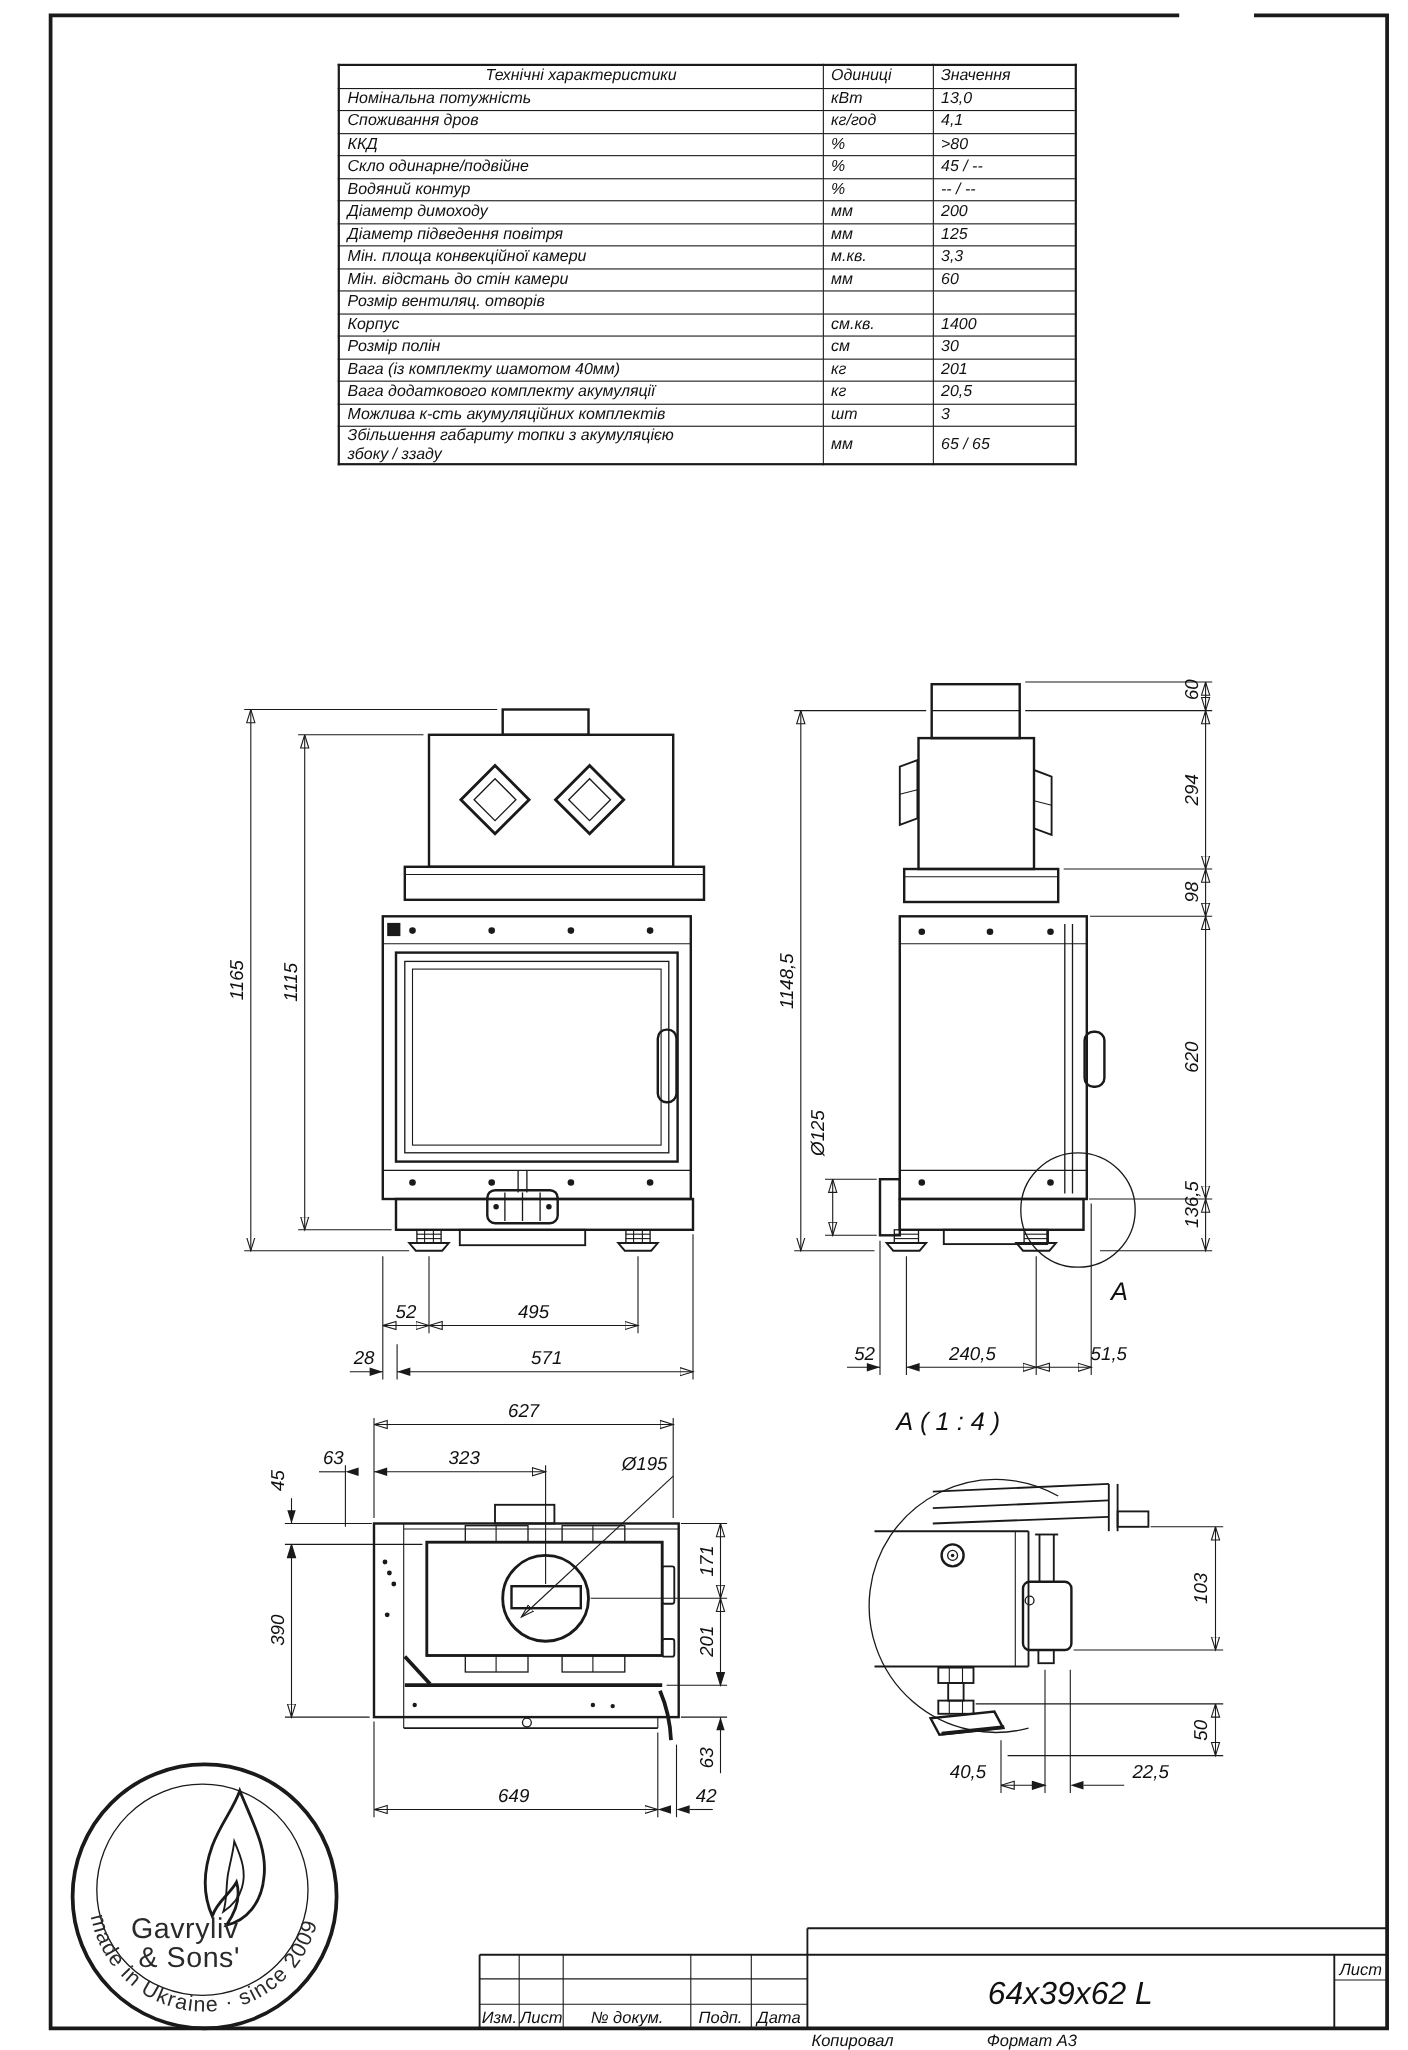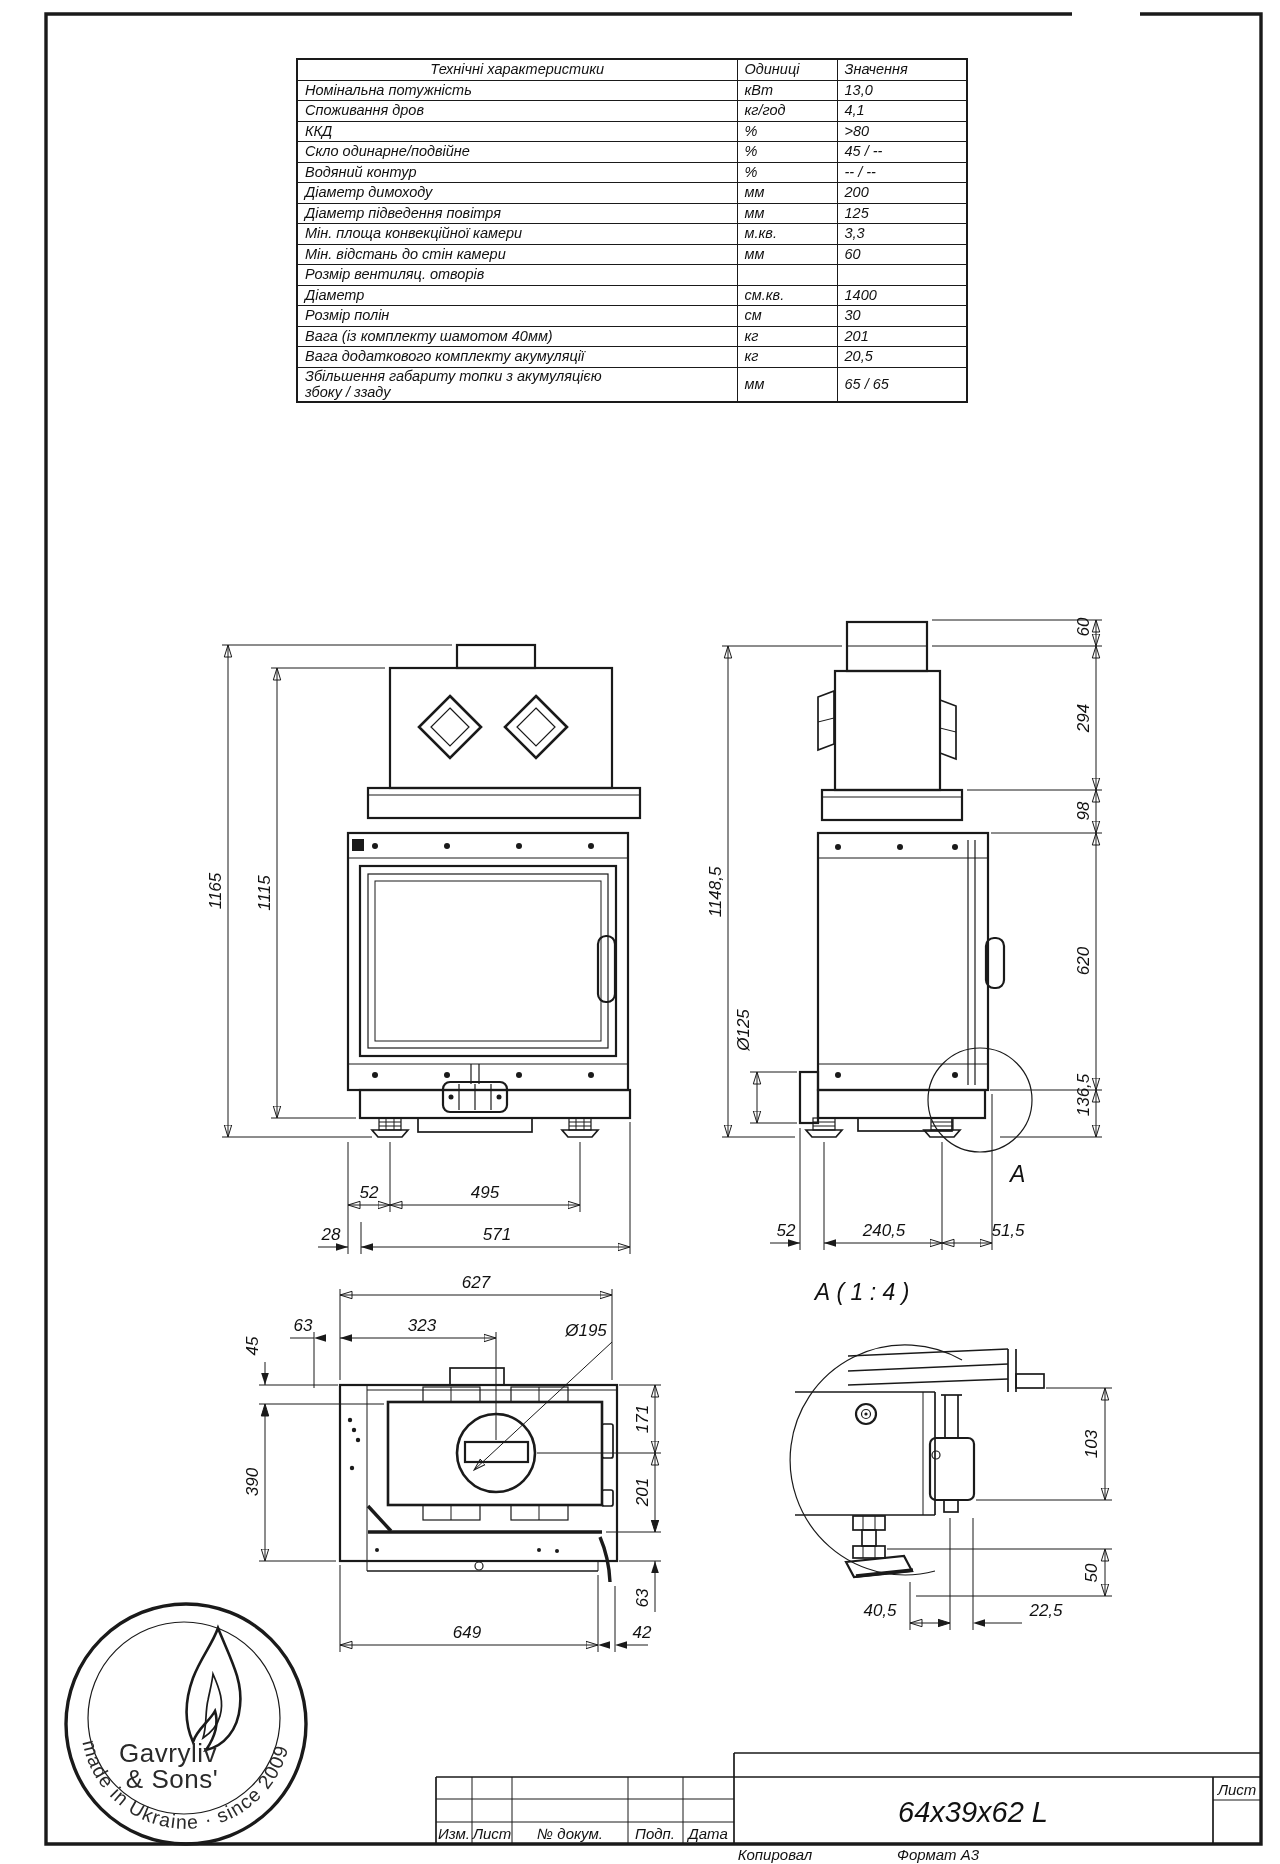--- a/index.html
+++ b/index.html
@@ -1,20 +1,20 @@
 <!DOCTYPE html>
 <html><head>
 <meta charset="utf-8">
 <style>
   html,body{margin:0;padding:0;background:#e8e8e8;}
   #sheet{position:relative;width:1280px;height:1864px;background:#ffffff;
          font-family:"Liberation Sans",sans-serif;overflow:hidden;}
   #views{position:absolute;left:0;top:0;}
   
-  #spec-table{position:absolute;left:296px;top:58px;width:670px;
+  #spec-table{position:absolute;left:307px;top:58px;width:670px;
               border-collapse:collapse;table-layout:fixed;
               font-style:italic;font-size:14.5px;color:#111;}
   #spec-table col.c1{width:440px}
   #spec-table col.c2{width:100px}
   #spec-table col.c3{width:130px}
   #spec-table td,#spec-table th{border:1px solid #1a1a1a;height:19.5px;
               padding:0 7px;font-weight:normal;text-align:left;
               overflow:hidden;line-height:1.15;}
   #spec-table{border:2px solid #1a1a1a;}
   #spec-table th.title{text-align:center;}
@@ -441,38 +441,43 @@
           <td>Мін. відстань до стін камери</td>
           <td>мм</td>
           <td>60</td>
         </tr>
         <tr>
           <td>Розмір вентиляц. отворів</td>
           <td></td>
           <td></td>
         </tr>
         <tr>
-          <td>Діаметр</td>
+          <td>Корпус</td>
           <td>см.кв.</td>
           <td>1400</td>
         </tr>
         <tr>
           <td>Розмір полін</td>
           <td>см</td>
           <td>30</td>
         </tr>
         <tr>
           <td>Вага (із комплекту шамотом 40мм)</td>
           <td>кг</td>
           <td>201</td>
         </tr>
         <tr>
           <td>Вага додаткового комплекту акумуляції</td>
           <td>кг</td>
           <td>20,5</td>
+        </tr>
+        <tr>
+          <td>Можлива к-сть акумуляційних комплектів</td>
+          <td>шт</td>
+          <td>3</td>
         </tr>
         <tr>
           <td>Збільшення габариту топки з акумуляцією
 збоку / ззаду</td>
           <td>мм</td>
           <td>65 / 65</td>
         </tr>
       </tbody>
   </table>
 

